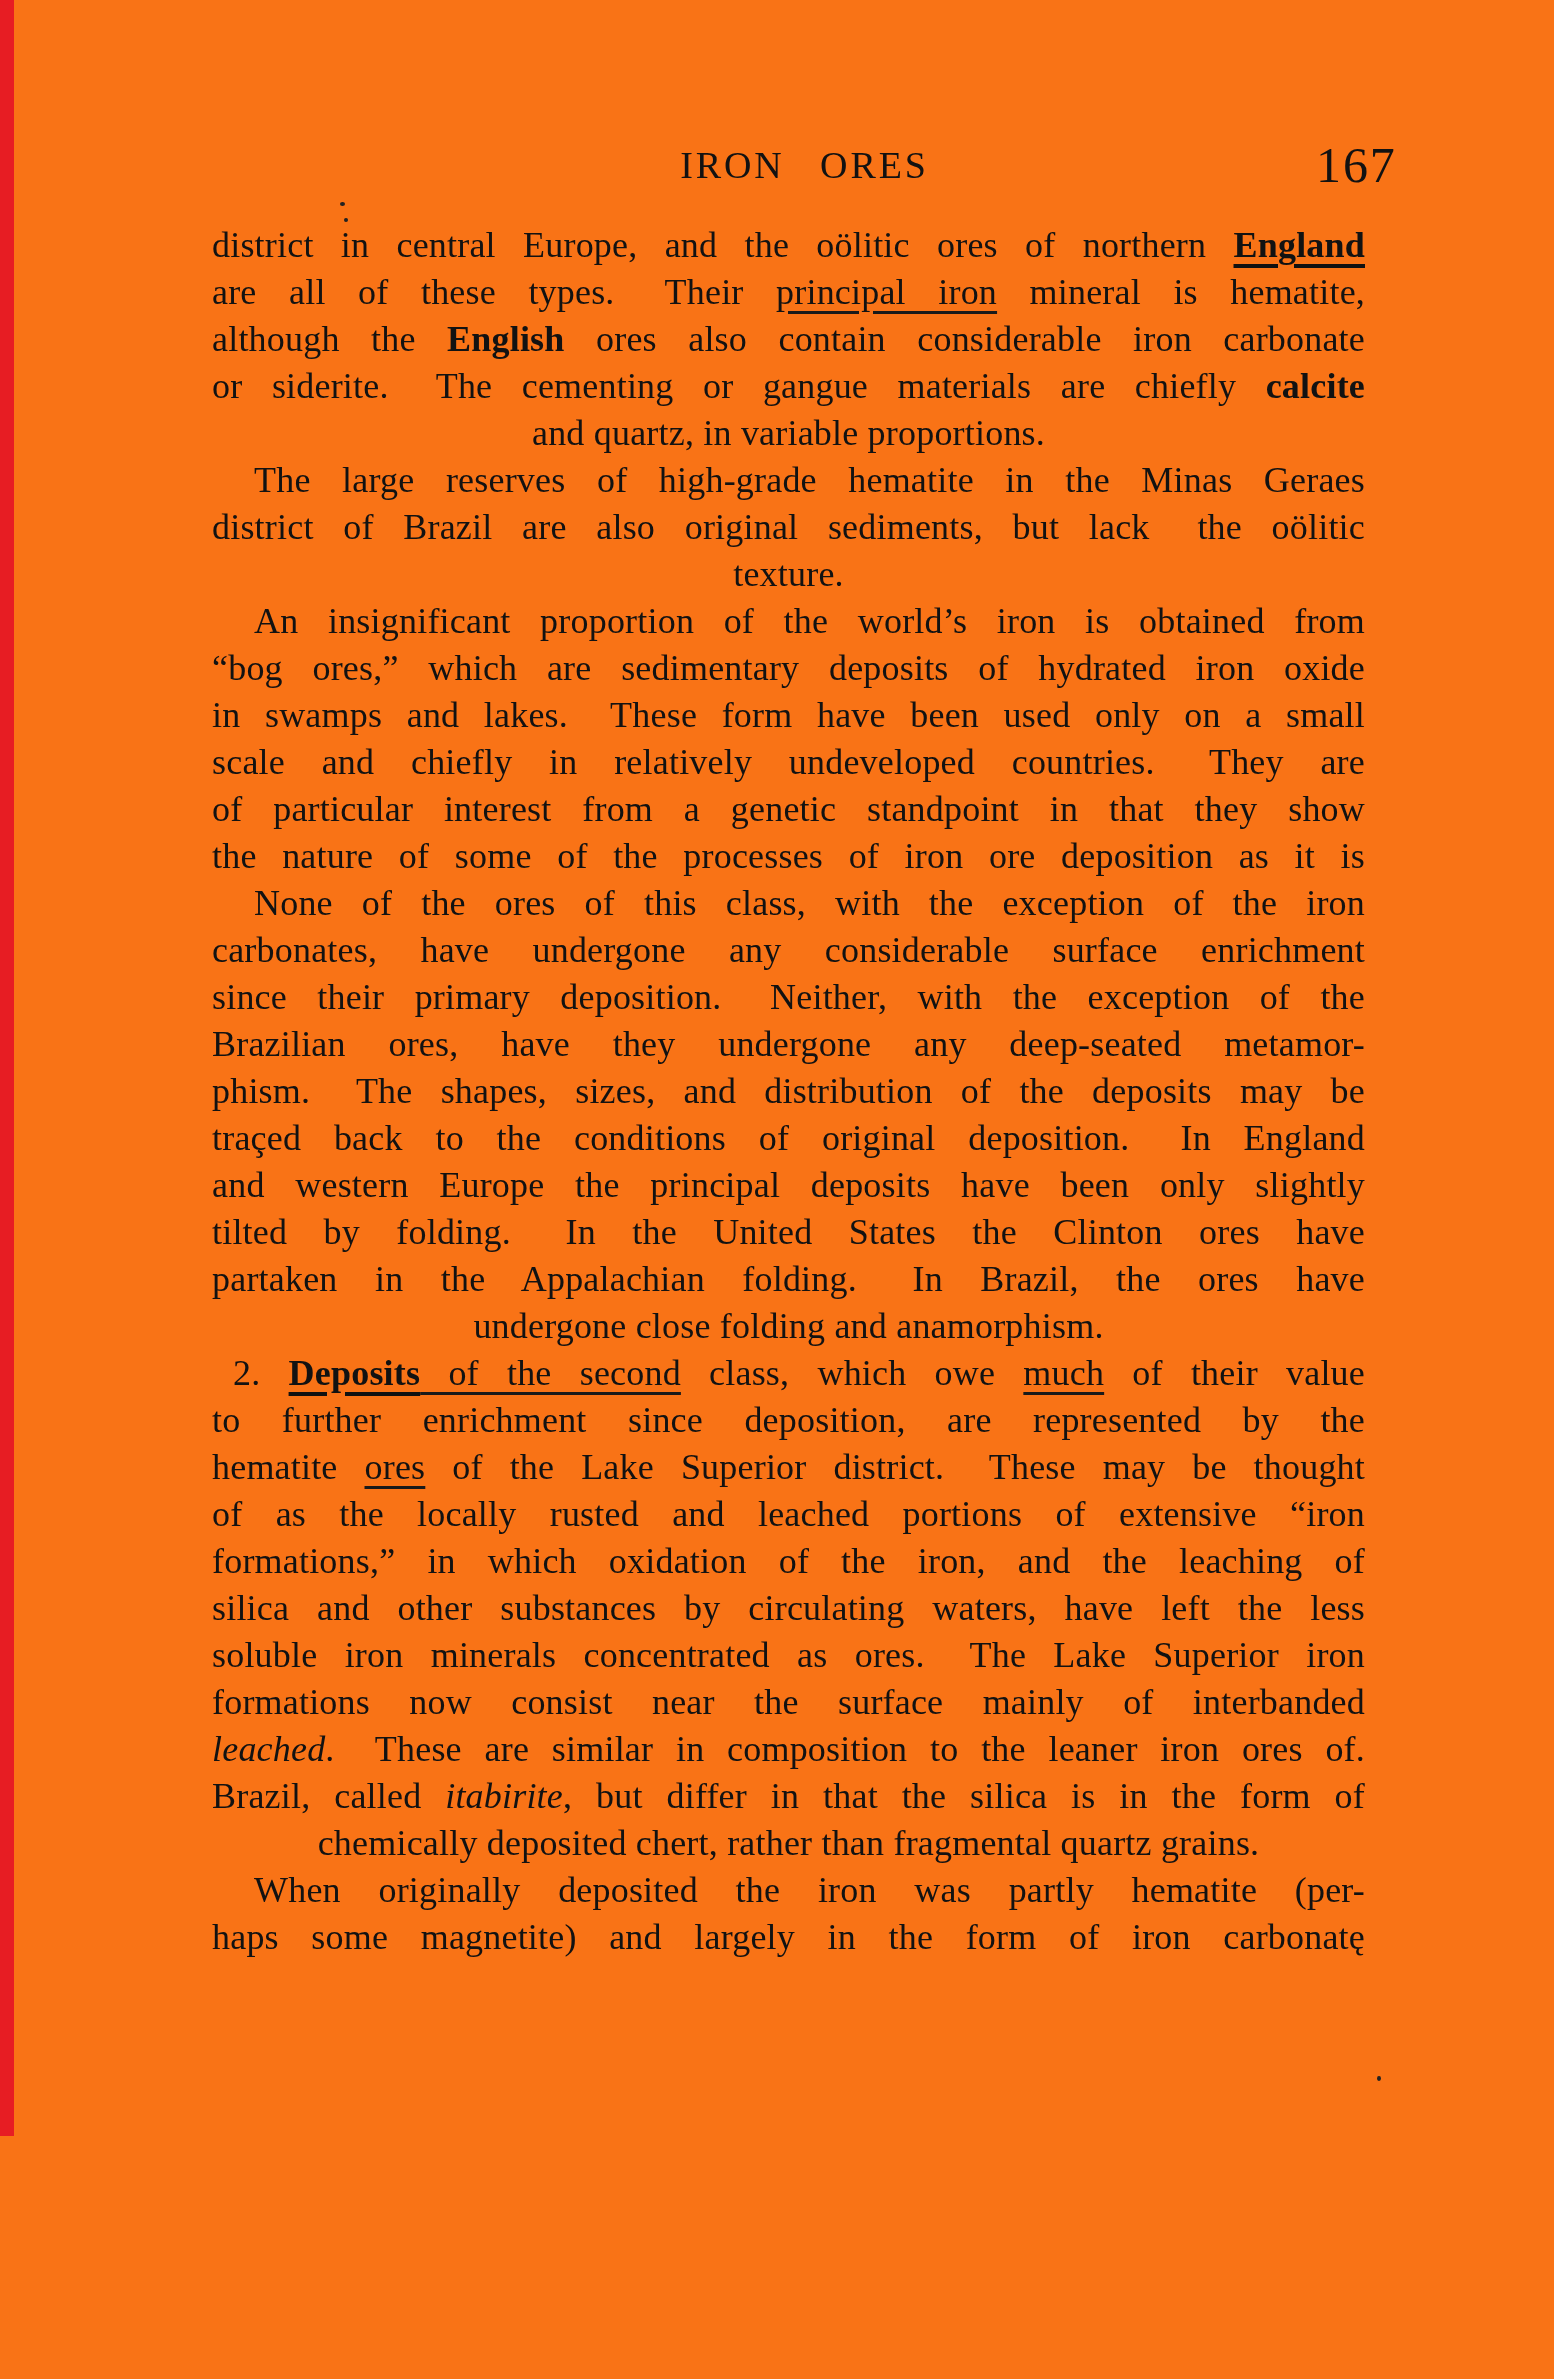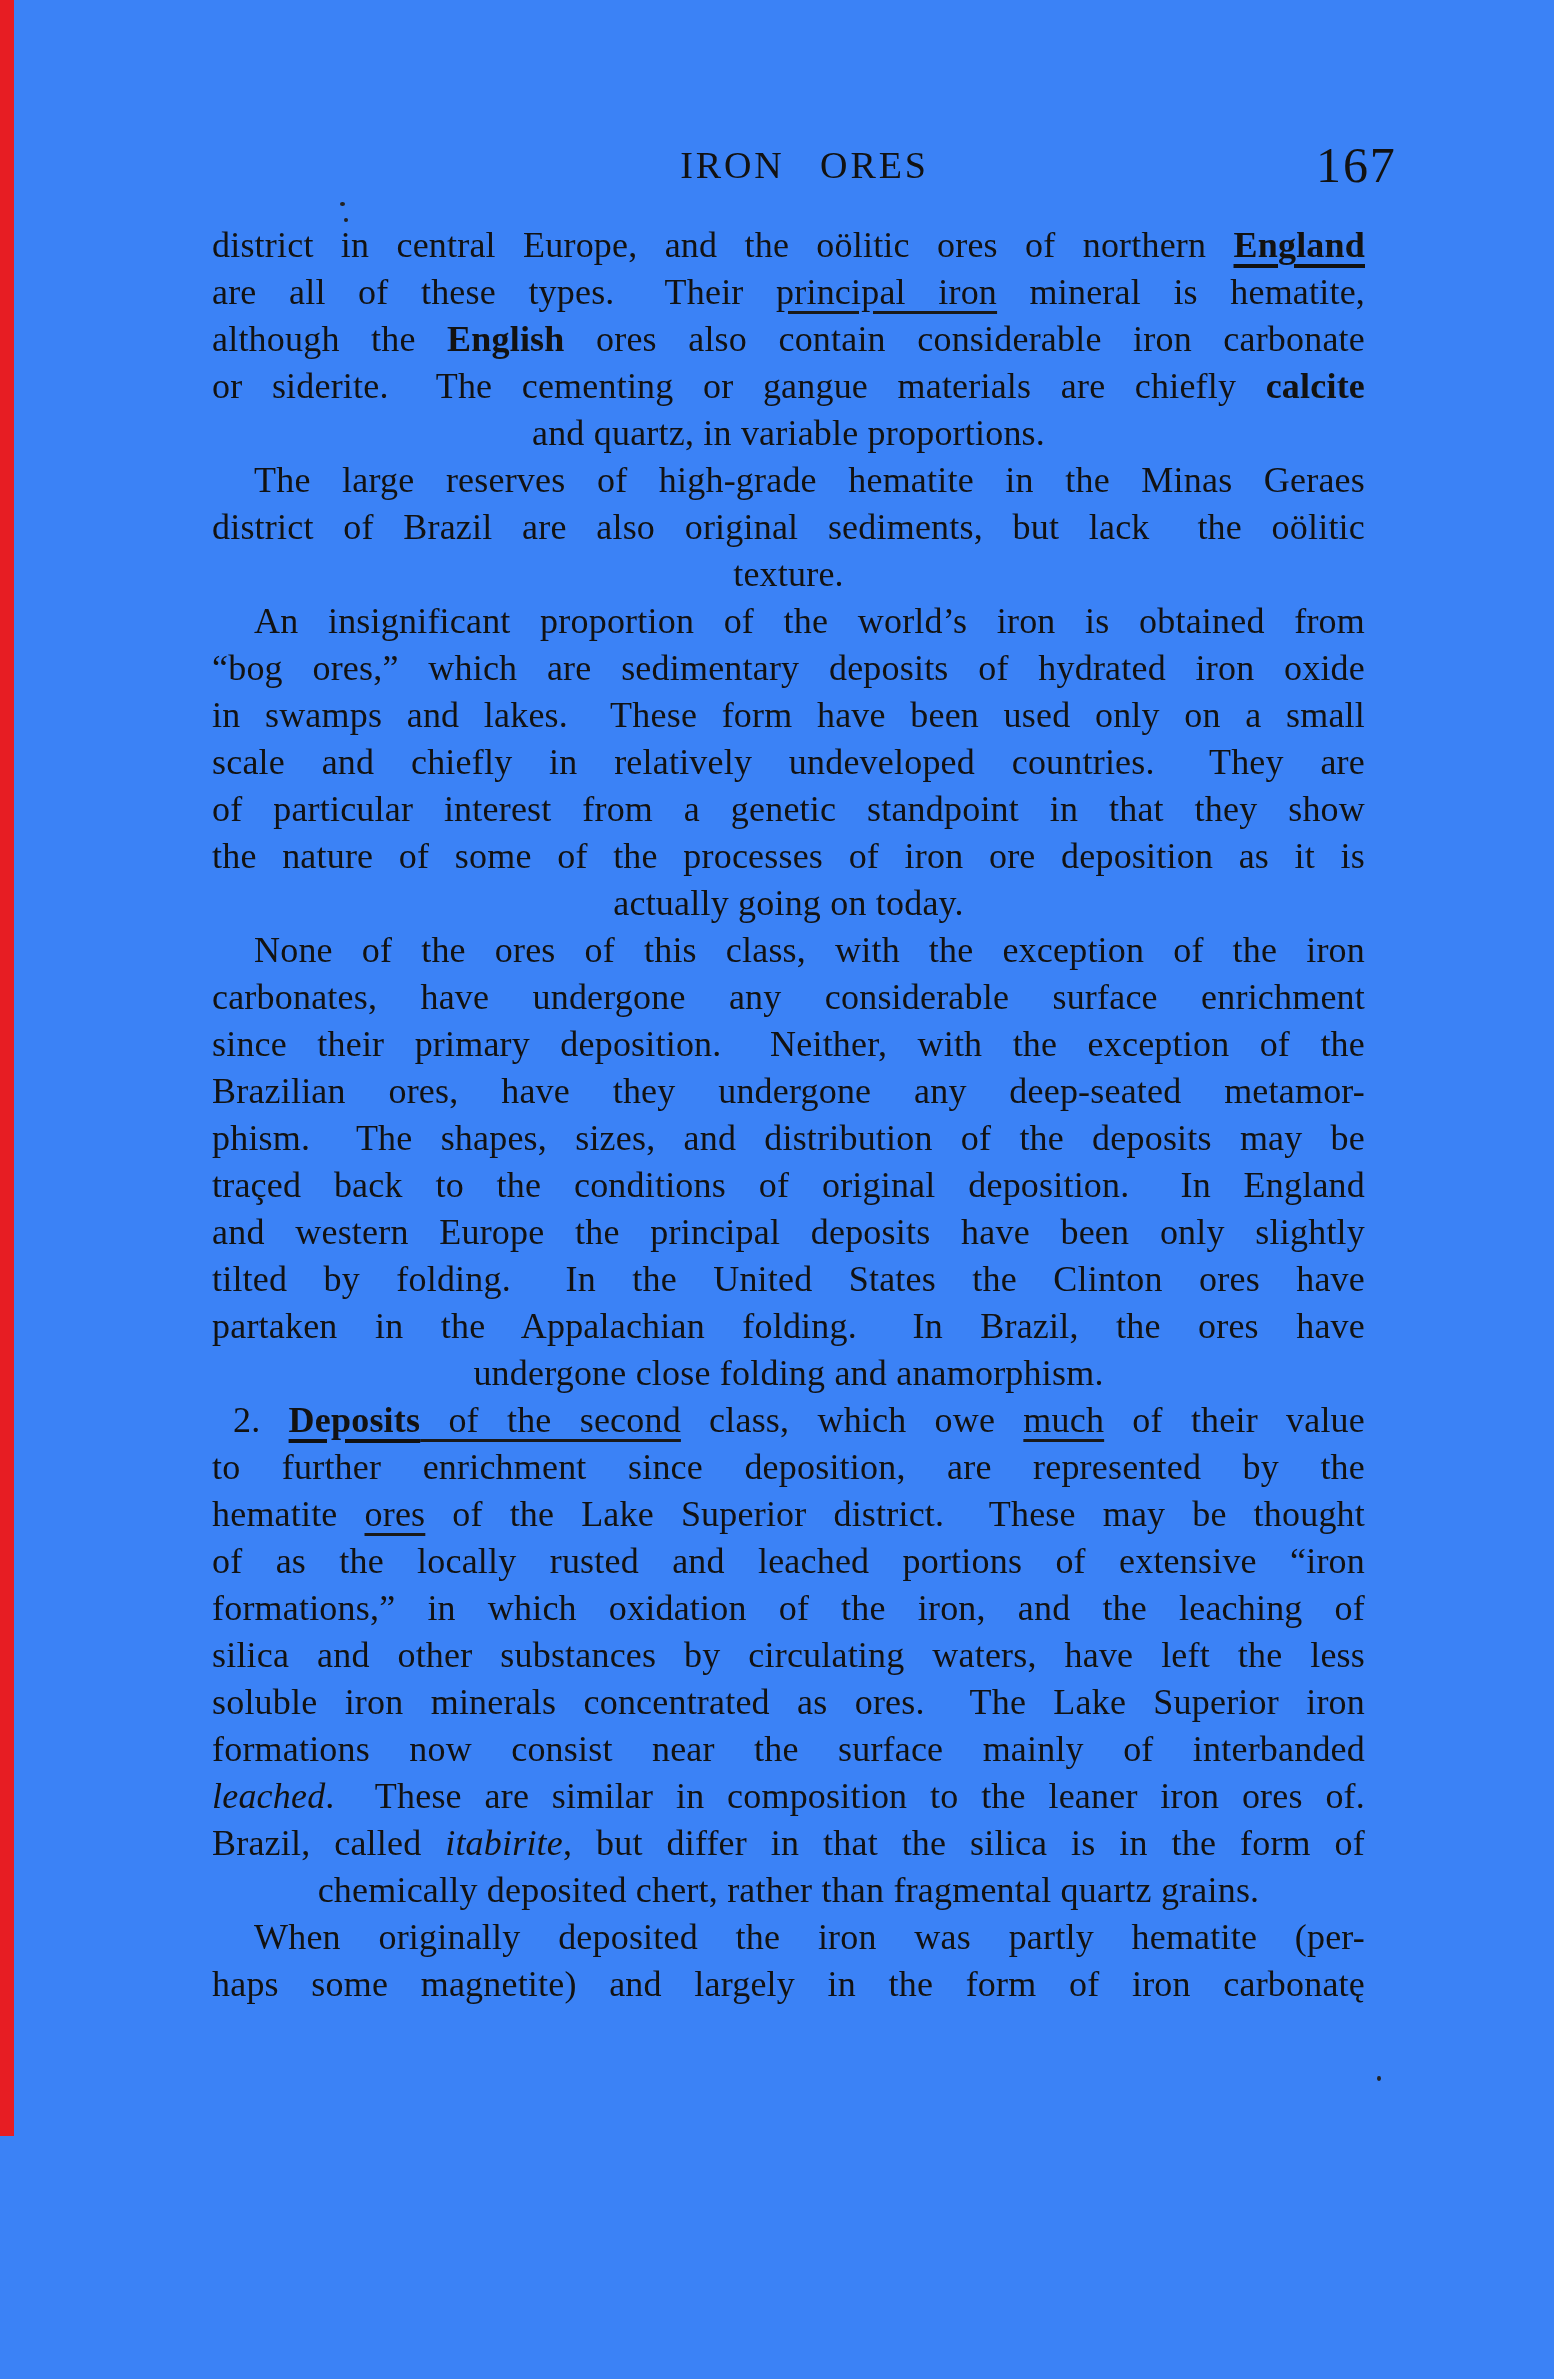--- a/index.html
+++ b/index.html
@@ -82,21 +82,21 @@
   }
   .speck {
     position: absolute;
     background: #222222;
     border-radius: 50%;
   }
 </style>
 </head>
 <body>
 
-<div class="page" style="background: #3b82f6; color: rgb(18, 18, 18);">
+<div class="page" style="background: #f97316; color: rgb(18, 18, 18);">
   <div class="red-strip" style="background: rgb(231, 29, 35); left: 0px; top: 0px; width: 14.3px; height: 2136px;"></div>
 
   <div class="running-head">IRON ORES</div>
 
   <div class="page-number">167</div>
 
   <div class="text-block" id="text-block">
       <div class="line j">district in central Europe, and the oölitic ores of northern <span class="ub">England</span></div>
       <div class="line j">are all of these types.  Their <span class="u">principal iron</span> mineral is hematite,</div>
       <div class="line j">although the <span class="b">English</span> ores also contain considerable iron carbonate</div>
@@ -104,21 +104,20 @@
       <div class="line">and quartz, in variable proportions.</div>
       <div class="line j" style="text-indent: 42px;">The large reserves of high-grade hematite in the Minas Geraes</div>
       <div class="line j">district of Brazil are also original sediments, but lack  the oölitic</div>
       <div class="line">texture.</div>
       <div class="line j" style="text-indent: 42px;">An insignificant proportion of the world’s iron is obtained from</div>
       <div class="line j">“bog ores,” which are sedimentary deposits of hydrated iron oxide</div>
       <div class="line j">in swamps and lakes.  These form have been used only on a small</div>
       <div class="line j">scale and chiefly in relatively undeveloped countries.  They are</div>
       <div class="line j">of particular interest from a genetic standpoint in that they show</div>
       <div class="line j">the nature of some of the processes of iron ore deposition as it is</div>
-      <div class="line">actually going on today.</div>
       <div class="line j" style="text-indent: 42px;">None of the ores of this class, with the exception of the iron</div>
       <div class="line j">carbonates, have undergone any considerable surface enrichment</div>
       <div class="line j">since their primary deposition.  Neither, with the exception of the</div>
       <div class="line j">Brazilian ores, have they undergone any deep-seated metamor-</div>
       <div class="line j">phism.  The shapes, sizes, and distribution of the deposits may be</div>
       <div class="line j">traçed back to the conditions of original deposition.  In England</div>
       <div class="line j">and western Europe the principal deposits have been only slightly</div>
       <div class="line j">tilted by folding.  In the United States the Clinton ores have</div>
       <div class="line j">partaken in the Appalachian folding.  In Brazil, the ores have</div>
       <div class="line">undergone close folding and anamorphism.</div>

